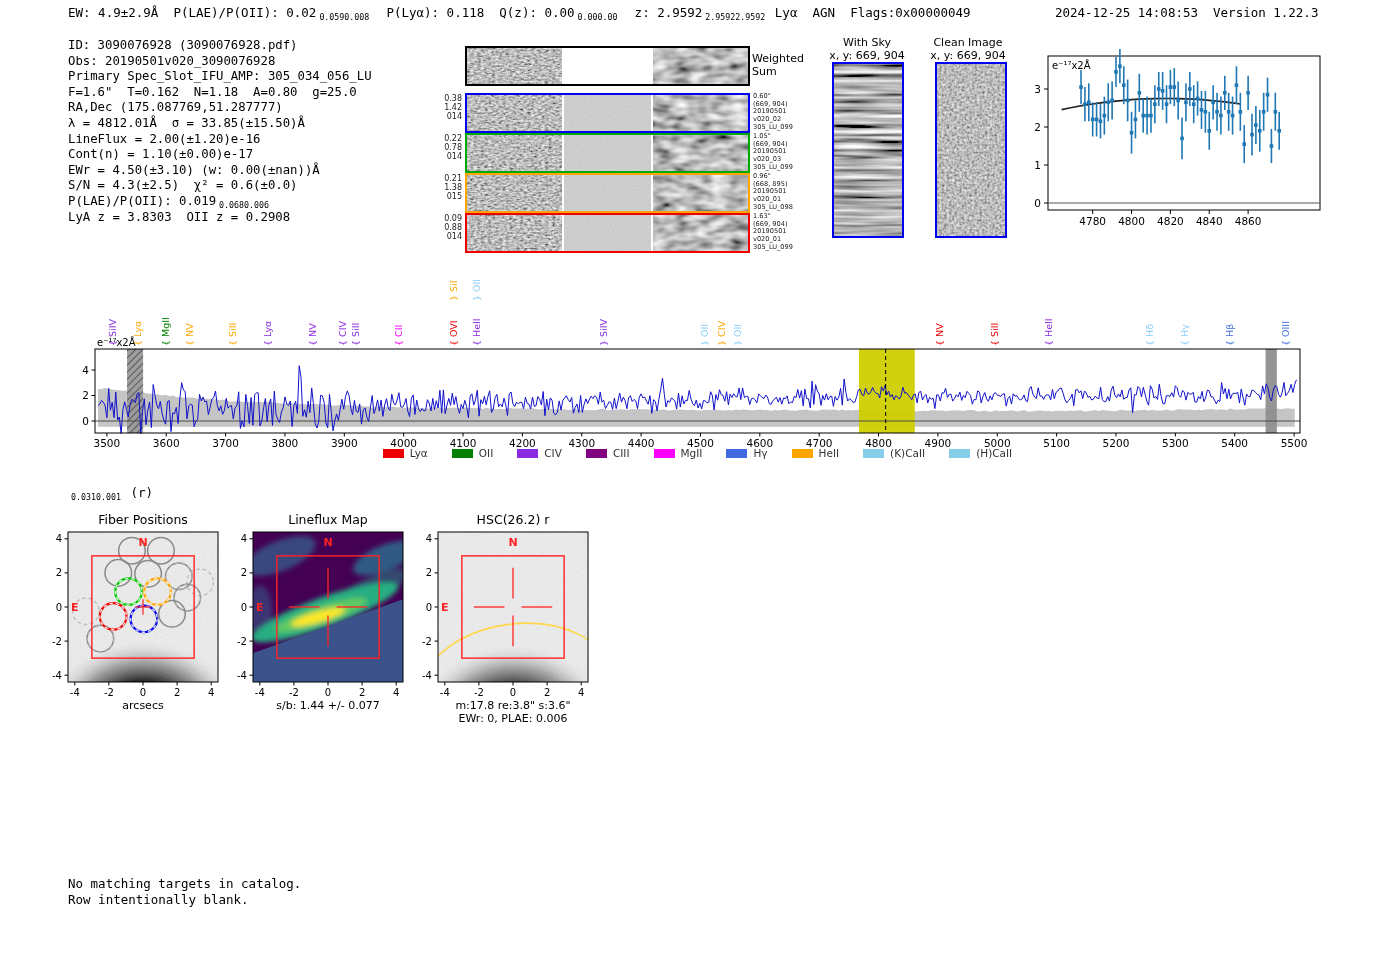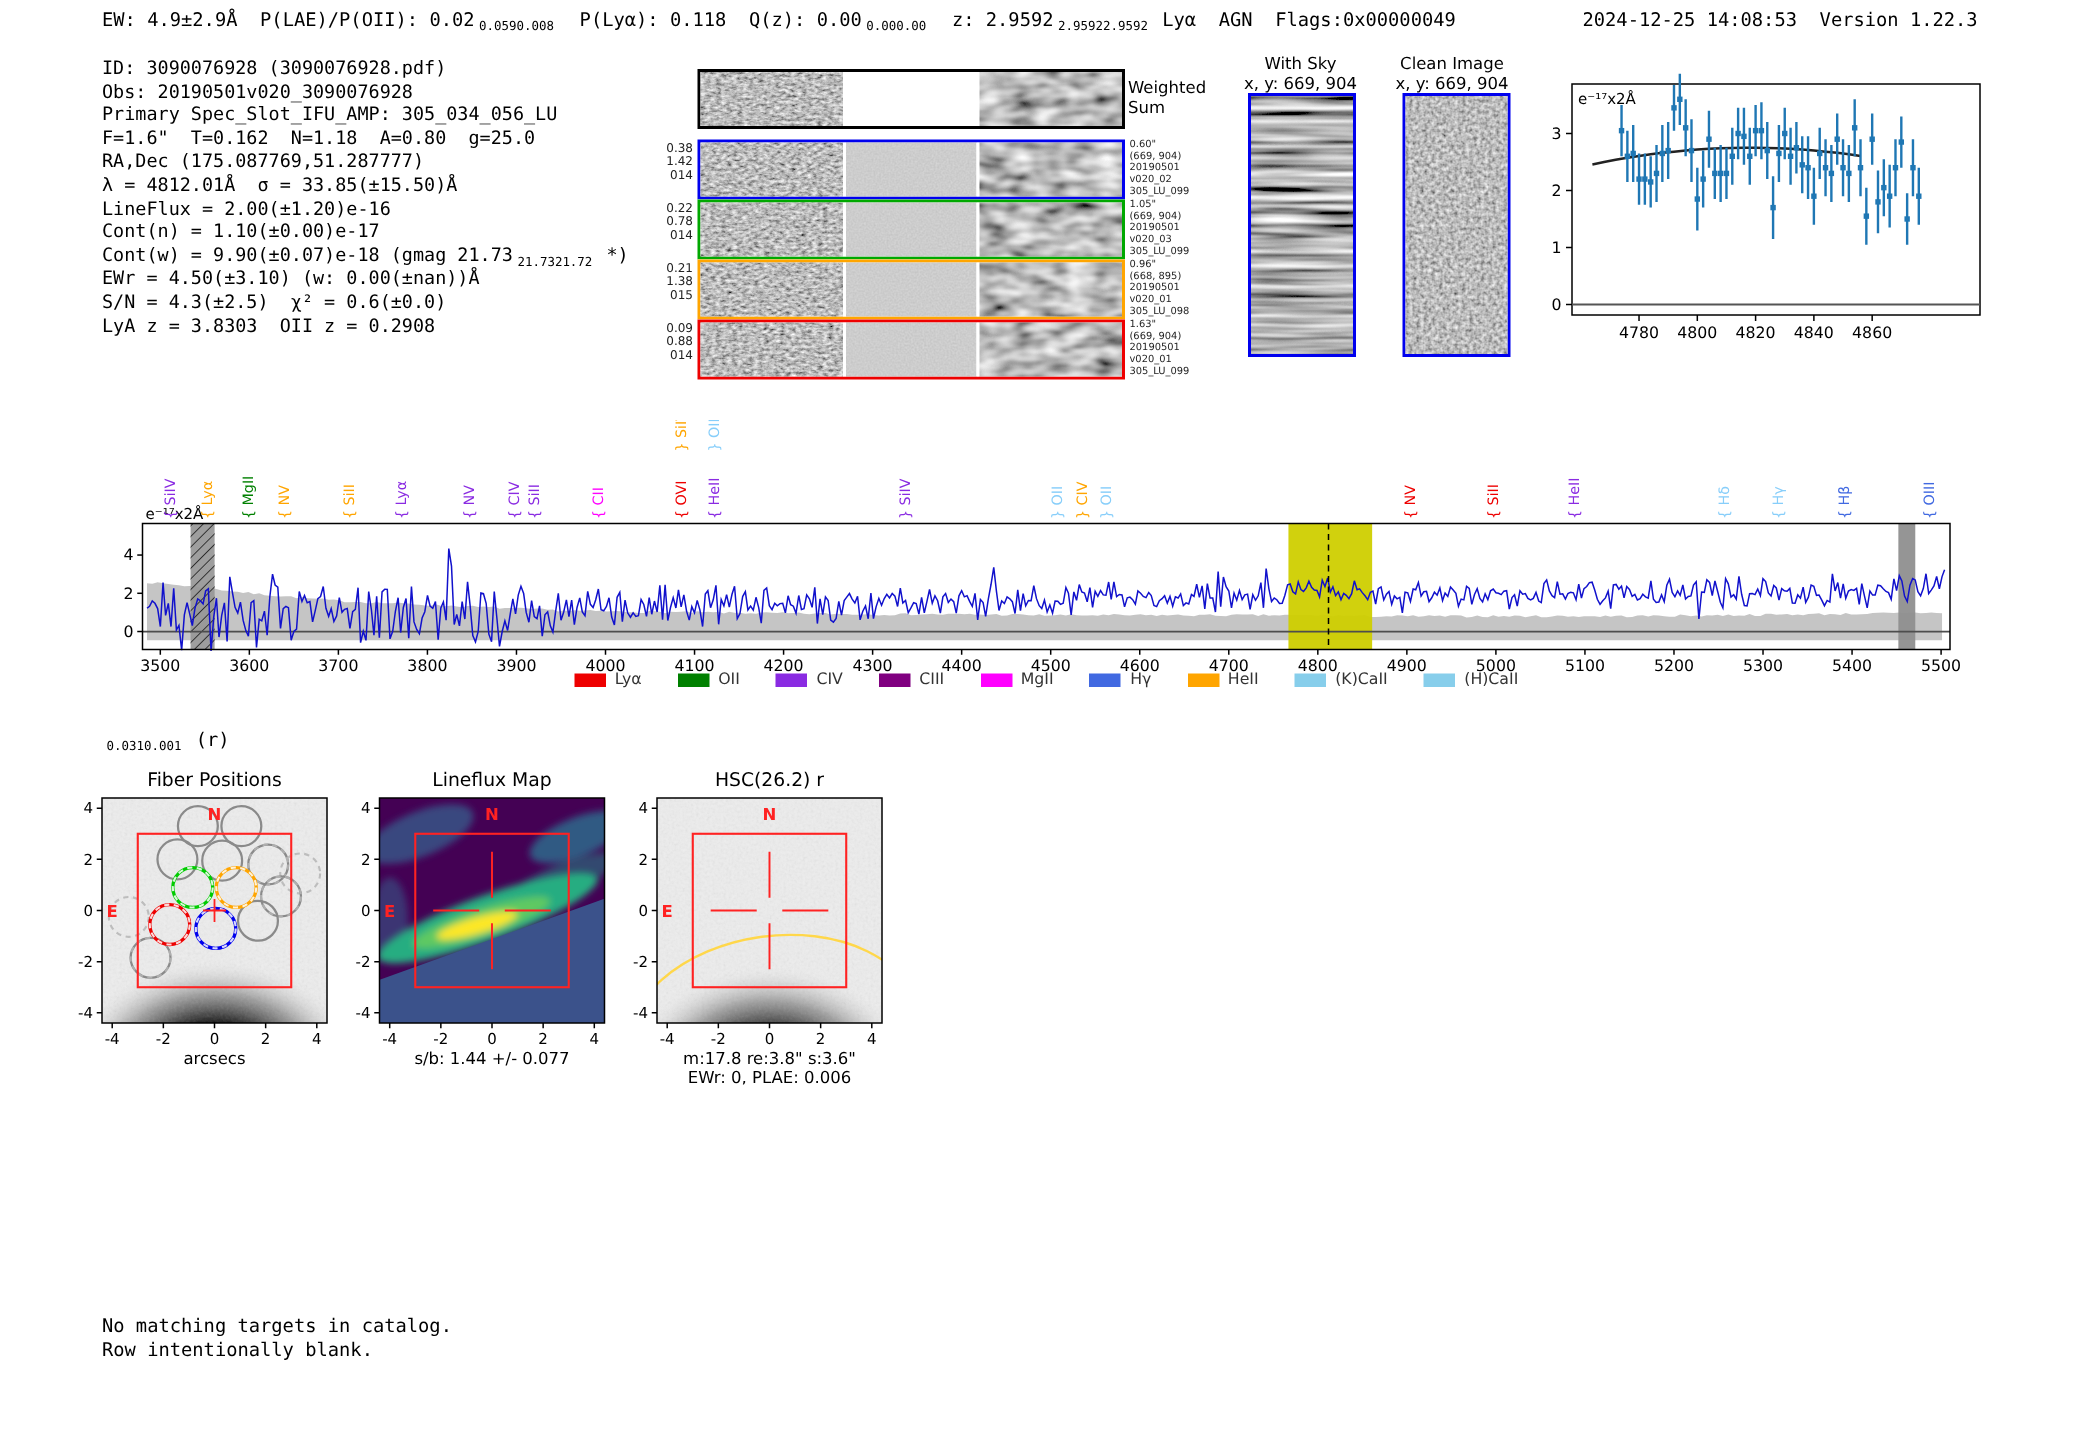--- a/index.html
+++ b/index.html
@@ -40,23 +40,23 @@
 
   <div class="abs" style="left:68px;top:38px;">
     <div class="iline">ID: 3090076928 (3090076928.pdf)</div>
     <div class="iline">Obs: 20190501v020_3090076928</div>
     <div class="iline">Primary Spec_Slot_IFU_AMP: 305_034_056_LU</div>
     <div class="iline">F=1.6"  T=0.162  N=1.18  A=0.80  g=25.0</div>
     <div class="iline">RA,Dec (175.087769,51.287777)</div>
     <div class="iline">λ = 4812.01Å  σ = 33.85(±15.50)Å</div>
     <div class="iline">LineFlux = 2.00(±1.20)e-16</div>
     <div class="iline">Cont(n) = 1.10(±0.00)e-17</div>
-    <div class="iline"><span>Cont(w) = 9.90(±0.07)e-18 (gmag 21.73</span><span class="stk"><span>21.73</span><span>21.72</span></span><span> *)</span></div>
     <div class="iline">EWr = 4.50(±3.10) (w: 0.00(±nan))Å</div>
     <div class="iline">S/N = 4.3(±2.5)  χ² = 0.6(±0.0)</div>
+    <div class="iline"><span>P(LAE)/P(OII): 0.019</span><span class="stk"><span>0.068</span><span>0.006</span></span></div>
     <div class="iline">LyA z = 3.8303  OII z = 0.2908</div>
   </div>
 
   <div class="abs sans colhdr" style="left:514px;top:33px;">2D Spec</div>
   <div class="abs sans colhdr" style="left:608px;top:33px;">Pixel Flat</div>
   <div class="abs sans colhdr" style="left:703px;top:33px;">Smoothed</div>
 
   <div class="s2d-row" id="wrow" style="top:46px;border-color:#000;">
       <svg class="cell" style="width:95px;height:100%" preserveAspectRatio="none">
   <filter id="fw1">

